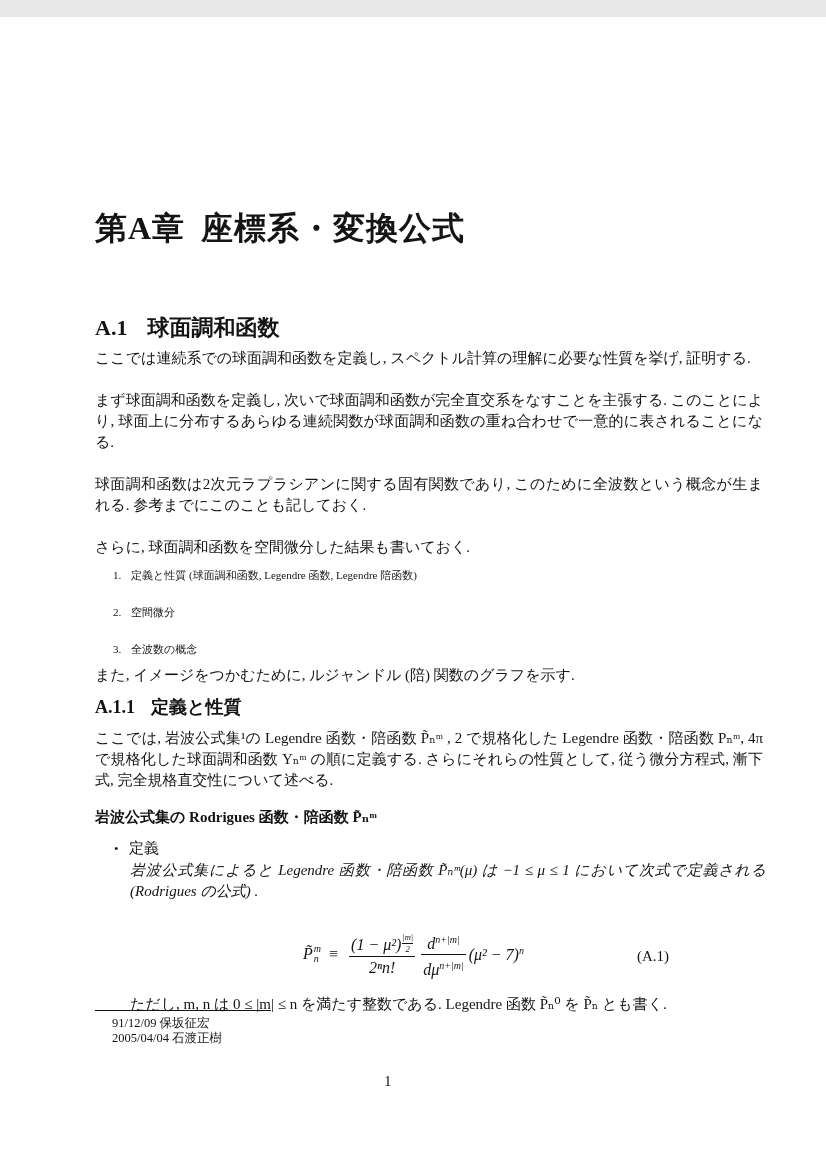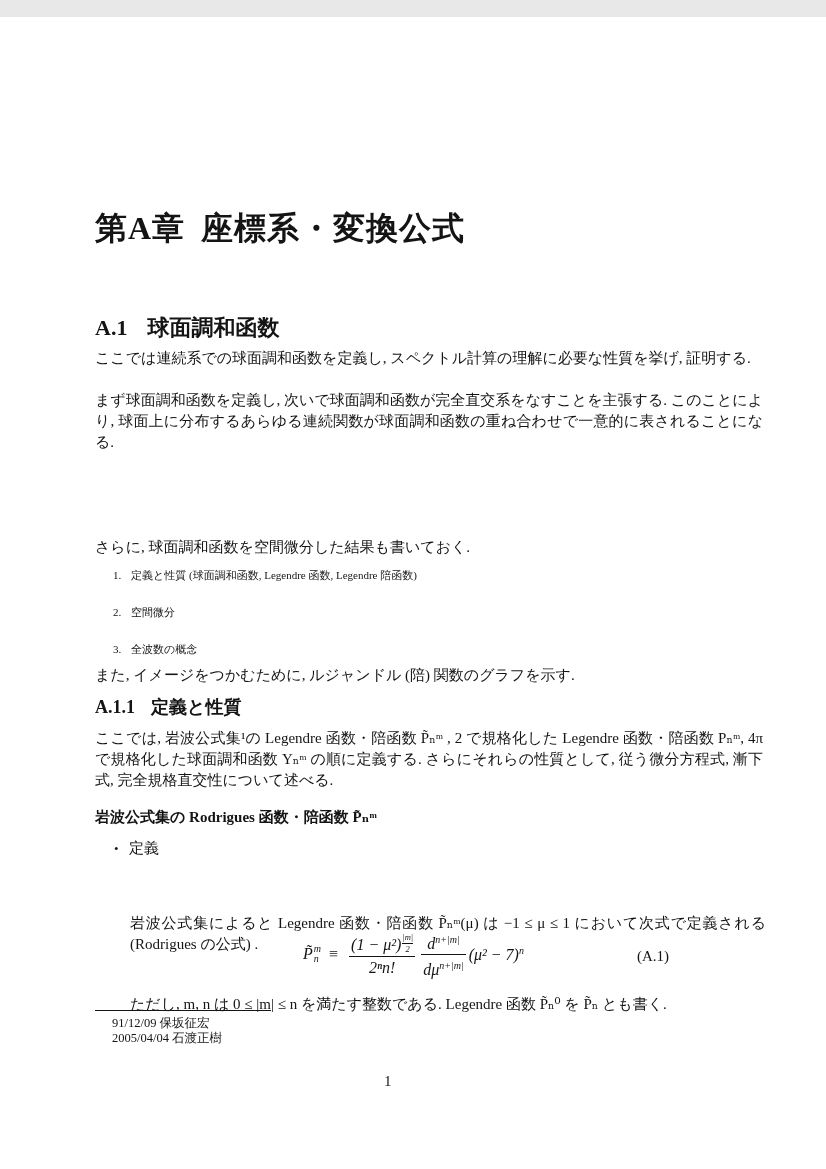--- a/index.html
+++ b/index.html
@@ -84,20 +84,21 @@
   <div class="abs chapter">
     <span>第A章</span><span class="gap">座標系・変換公式</span>
   </div>
 
   <div class="abs section-h">
     <span>A.1</span><span class="gap">球面調和函数</span>
   </div>
 
   <div class="abs body-text" style="left:95px; top:331px;">ここでは連続系での球面調和函数を定義し, スペクトル計算の理解に必要な性質を挙げ, 証明する.</div>
   <div class="abs body-text" style="left:95px; top:373px;">まず球面調和函数を定義し, 次いで球面調和函数が完全直交系をなすことを主張する. このことにより, 球面上に分布するあらゆる連続関数が球面調和函数の重ね合わせで一意的に表されることになる.</div>
+  <div class="abs body-text" style="left:95px; top:457px;">球面調和函数は2次元ラプラシアンに関する固有関数であり, このために全波数という概念が生まれる. 参考までにこのことも記しておく.</div>
   <div class="abs body-text" style="left:95px; top:520px;">さらに, 球面調和函数を空間微分した結果も書いておく.</div>
 
   <div class="abs list-item" style="left:113px; top:551px;">
     <span class="num">1.</span><span>定義と性質 (球面調和函数, Legendre 函数, Legendre 陪函数)</span>
   </div>
   <div class="abs list-item" style="left:113px; top:588px;">
     <span class="num">2.</span><span>空間微分</span>
   </div>
   <div class="abs list-item" style="left:113px; top:625px;">
     <span class="num">3.</span><span>全波数の概念</span>
@@ -109,21 +110,21 @@
     <span>A.1.1</span><span class="gap">定義と性質</span>
   </div>
 
   <div class="abs body-text" style="left:95px; top:711px;">ここでは, 岩波公式集¹の Legendre 函数・陪函数 P̃ₙᵐ , 2 で規格化した Legendre 函数・陪函数 Pₙᵐ, 4π で規格化した球面調和函数 Yₙᵐ の順に定義する. さらにそれらの性質として, 従う微分方程式, 漸下式, 完全規格直交性について述べる.</div>
 
   <div class="abs bold-h">岩波公式集の Rodrigues 函数・陪函数 P̃ₙᵐ</div>
 
   <div class="abs bullet-row" style="left:114px; top:822px;">
     <span class="bullet-glyph">•</span><span>定義</span>
   </div>
-  <div class="abs body-text" style="left:130px; top:896px; width:636px;">岩波公式集によると Legendre 函数・陪函数 P̃ₙᵐ(μ) は −1 ≤ μ ≤ 1 において次式で定義される (Rodrigues の公式) .</div>
+  <div class="abs body-text" style="left:130px; top:843px; width:636px;font-style:italic;">岩波公式集によると Legendre 函数・陪函数 P̃ₙᵐ(μ) は −1 ≤ μ ≤ 1 において次式で定義される (Rodrigues の公式) .</div>
 
   <div class="abs eq-row">
     <span>P̃</span>
     <span class="stack">
       <span>m</span>
       <span>n</span>
     </span>
     <span class="equiv">≡</span>
     <span class="frac">
       <span class="fnum">

